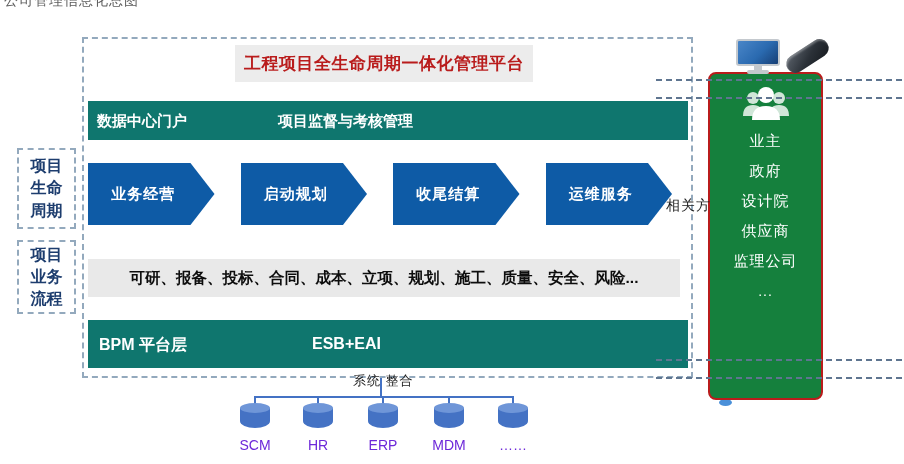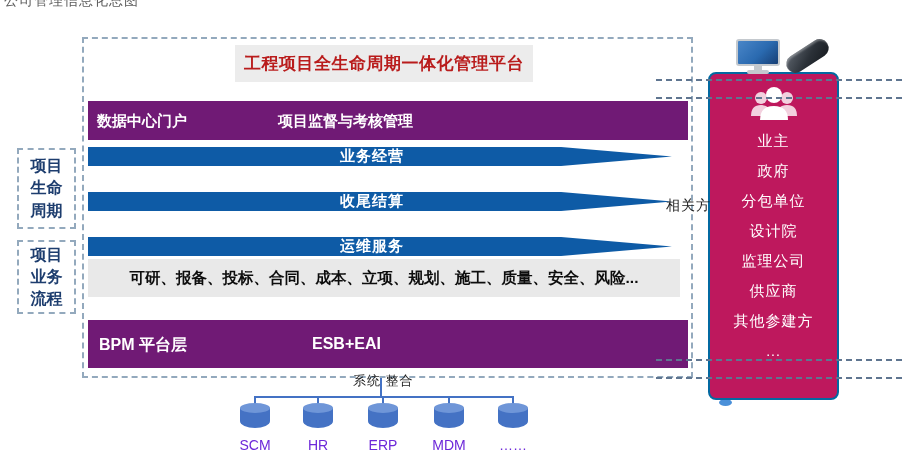--- a/index.html
+++ b/index.html
@@ -17,27 +17,27 @@
   
   .main-box { left:82px; top:37px; width:611px; height:341px;
     border:2px dashed #93a9bd; }
 
   
   .title-box { left:235px; top:45px; width:298px; height:37px; background:#ececec;
     display:flex; align-items:center; justify-content:center;
     font-size:17px; font-weight:bold; color:#b91c1c; letter-spacing:.5px; z-index:2; }
 
   
-  .blue-bar { background:#701a75; color:#fff; font-weight:bold; z-index:2; }
+  .blue-bar { background:#0f766e; color:#fff; font-weight:bold; z-index:2; }
   .portal-bar { left:88px; top:101px; width:600px; height:39px; }
   .portal-left  { left:9px;  top:11px; font-size:15px; }
   .portal-right { left:190px; top:11px; font-size:15px; }
 
   
-  .chevron-row { left:88px; top:147px; width:584px; height:62px; display:flex; gap:26px; z-index:2;flex-direction:column; }
+  .chevron-row { left:88px; top:163px; width:584px; height:62px; display:flex; gap:26px; z-index:2; }
   .chevron { flex:1; background:#0e5ba6; color:#fff; font-weight:bold; font-size:15px;
     display:flex; align-items:center; justify-content:center; padding-right:16px;
     clip-path:polygon(0 0, 81% 0, 100% 50%, 81% 100%, 0 100%); letter-spacing:1px; }
 
   .related-label { left:666px; top:197px; font-size:14px; color:#1c1c1c; z-index:6; letter-spacing:1px; }
 
   
   .process-bar { left:88px; top:259px; width:592px; height:38px; background:#e9e9e9;
     display:flex; align-items:center; justify-content:center;
     font-size:15.5px; font-weight:bold; color:#0d0d0d; z-index:2; }
@@ -59,22 +59,22 @@
   .int-label { left:353px; top:372px; font-size:13px; color:#1f1f1f; z-index:2; letter-spacing:1px; }
   .int-bus   { left:254px; top:396px; width:260px; height:2px; background:#4472c4; }
   .int-drop  { top:398px; width:2px; height:10px; background:#4472c4; }
   .cylinder  { top:408px; width:30px; height:20px; background:#4472c4;
     border-radius:0 0 15px 15px / 0 0 7px 7px; z-index:2; }
   .cylinder::before { content:""; position:absolute; top:-5px; left:0; width:30px; height:10px;
     border-radius:50%; background:#6f96d8; }
   .sys-label { top:437px; width:60px; text-align:center; font-size:14px; color:#6d28d9; }
 
   
-  .panel { left:708px; top:72px; width:131px; height:328px; background:#be185d;
-    border:2px solid #0369a1; border-radius:8px; z-index:2; }
+  .panel { left:708px; top:72px; width:115px; height:328px; background:#15803d;
+    border:2px solid #b91c1c; border-radius:8px; z-index:2; }
   .panel-icon { left:0; top:10px; width:100%; display:flex; justify-content:center; }
   .panel-items { left:0; top:52px; width:100%; }
   .panel-item { height:30px; display:flex; align-items:center; justify-content:center;
     color:#fff; font-size:15px; letter-spacing:1px; }
   .panel-item.small { font-size:14px; }
   .panel-dot { left:719px; top:399px; width:13px; height:7px; background:#4a90d9;
     border-radius:50%; z-index:1; }
 
   
   .dash-h { left:656px; width:246px; border-top:2px dashed #5e7590; z-index:4; }
@@ -105,20 +105,21 @@
 
 <div class="abs title-box">工程项目全生命周期一体化管理平台</div>
 
 <div class="abs blue-bar portal-bar">
   <span class="abs portal-left">数据中心门户</span>
   <span class="abs portal-right">项目监督与考核管理</span>
 </div>
 
 <div class="abs chevron-row">
   <div class="chevron">业务经营</div>
+  <div class="chevron">启动规划</div>
   <div class="chevron">收尾结算</div>
   <div class="chevron">运维服务</div>
 </div>
 
 <div class="abs related-label">相关方</div>
 
 <div class="abs process-bar">可研、报备、投标、合同、成本、立项、规划、施工、质量、安全、风险...</div>
 
 <div class="abs blue-bar bpm-bar">
   <span class="abs bpm-left">BPM  平台层</span>
@@ -170,25 +171,23 @@
         <circle cx="39" cy="14" r="6" opacity="0.8"></circle>
         <path d="M29 32 q0-11 10-11 q10 0 10 11 z" opacity="0.8"></path>
         <circle cx="26" cy="11" r="8"></circle>
         <path d="M12 36 q0-14 14-14 q14 0 14 14 z"></path>
       </g>
     </svg>
   </div>
   <div class="abs panel-items">
     <div class="panel-item">业主</div>
     <div class="panel-item">政府</div>
-    <div class="panel-item">分包单位</div>
     <div class="panel-item">设计院</div>
+    <div class="panel-item">供应商</div>
     <div class="panel-item">监理公司</div>
-    <div class="panel-item">供应商</div>
-    <div class="panel-item">其他参建方</div>
     <div class="panel-item small">...</div>
   </div>
 </div>
 <div class="abs panel-dot"></div>
 
 <div class="abs dash-h dash-h1"></div>
 <div class="abs dash-h dash-h2"></div>
 <div class="abs dash-h dash-h3"></div>
 <div class="abs dash-h dash-h4"></div>
 

